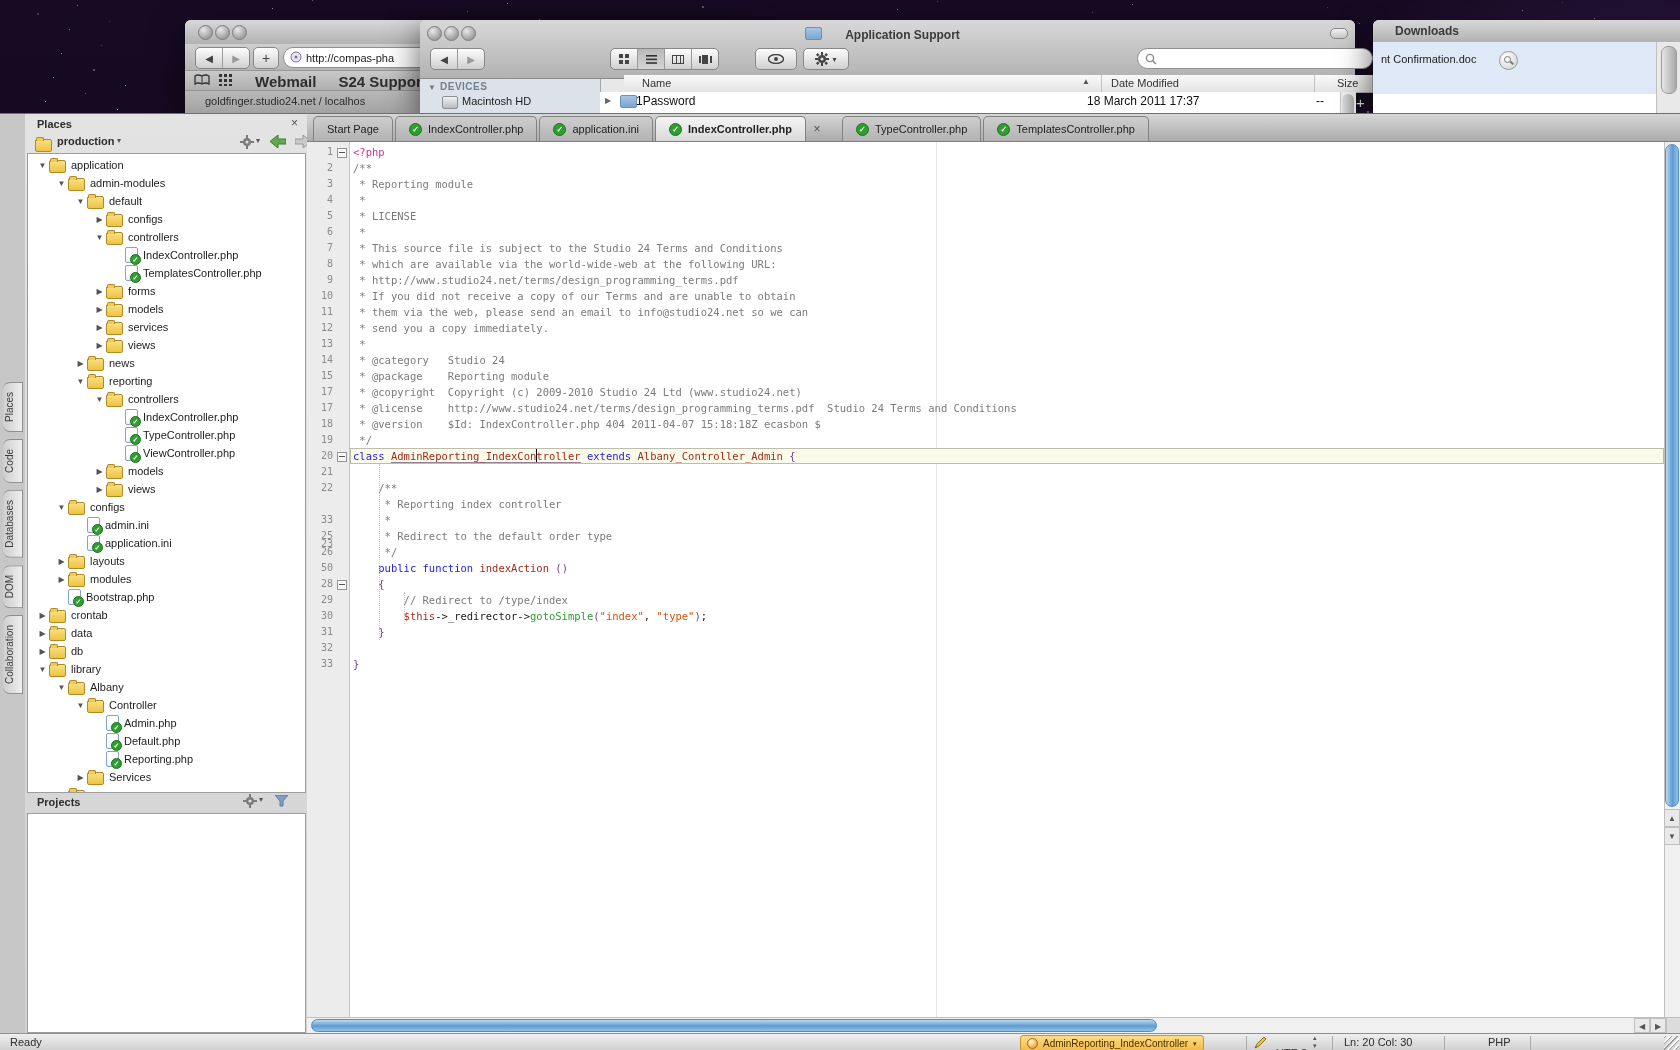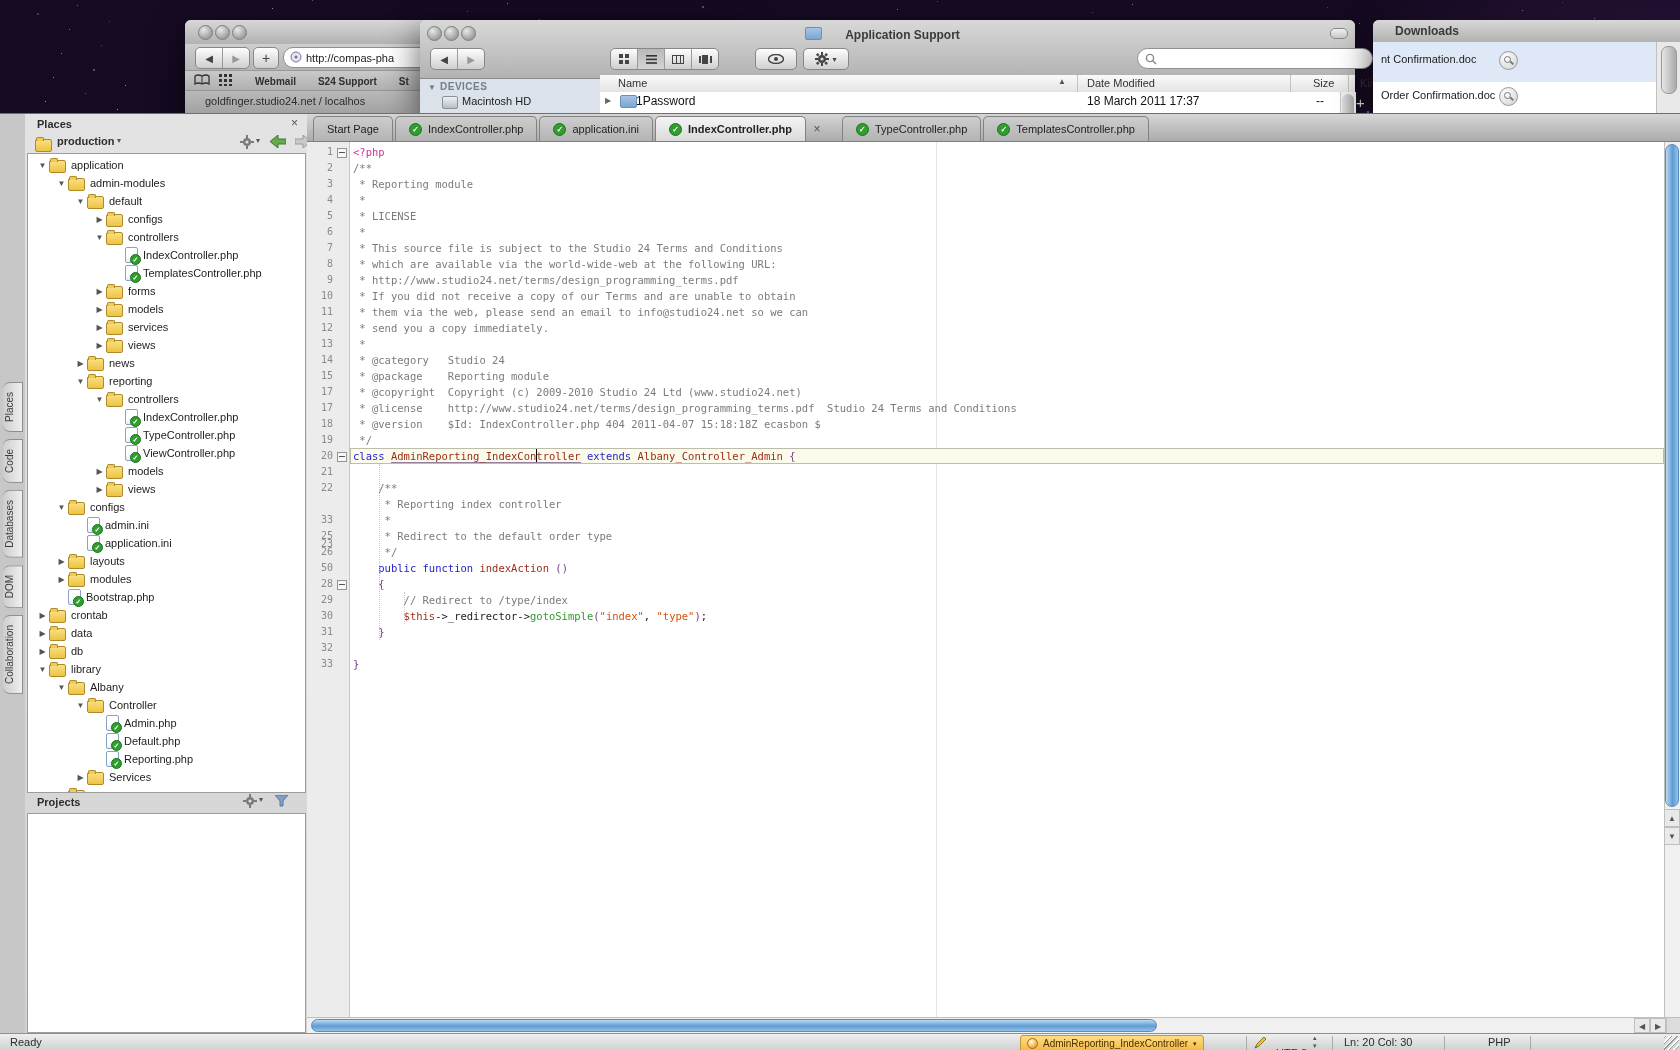--- a/index.html
+++ b/index.html
@@ -22,25 +22,25 @@
   .seg{position:absolute;height:20px;display:flex;border:1px solid #878787;border-radius:5px;
     background:linear-gradient(#fdfdfd,#cfcfcf);overflow:hidden;}
   .seg .sg{width:26px;display:flex;align-items:center;justify-content:center;border-right:1px solid #9a9a9a;color:#444;}
   .seg .sg:last-child{border-right:none;}
   .seg .sel{background:linear-gradient(#b9b9b9,#d4d4d4);}
   .pillbtn{position:absolute;height:20px;border:1px solid #878787;border-radius:5px;
     background:linear-gradient(#fdfdfd,#cfcfcf);display:flex;align-items:center;justify-content:center;color:#444;}
   
   .urlfield{position:absolute;height:19px;background:#fff;border:1px solid #8f8f8f;border-radius:10px;
     display:flex;align-items:center;font-size:11px;color:#222;padding-left:22px;overflow:hidden;}
-  .bmtext{font-size:10px;font-weight:bold;color:#2e2e2e;}
+  .bmtext{font-size:15px;font-weight:bold;color:#2e2e2e;}
   
   .fsidebar{position:absolute;background:#dbe2ea;border-right:1px solid #9fa6ad;}
   .colhead{position:absolute;background:linear-gradient(#fafafa,#e3e3e3);border-bottom:1px solid #b5b5b5;
-    font-size:11px;color:#333;}
+    font-size:11px;color:#333;margin-left:24px;}
   .finder-row{font-size:12px;color:#111;}
   
   .dlrow{position:absolute;left:0;right:0;font-size:11px;color:#222;}
   .maglens{width:17px;height:17px;border-radius:50%;border:1px solid #9a9a9a;
     background:radial-gradient(circle at 35% 30%, #fff, #cfcfcf);position:absolute;}
   .maglens:after{content:"";position:absolute;left:4px;top:4px;width:5px;height:5px;border:1.5px solid #777;border-radius:50%;}
   .maglens:before{content:"";position:absolute;left:10px;top:10px;width:4px;height:1.5px;background:#777;transform:rotate(45deg);}
   
   #ide{position:absolute;left:0;top:113px;width:1680px;height:937px;background:#bdbdbd;border-top:1px solid #6f6f6f;}
   #railL{position:absolute;left:0;top:0;width:25px;height:937px;background:#c7c7c7;border-right:1px solid #949494;}
@@ -373,26 +373,22 @@
     <div style="position:absolute;left:1px;top:2px;width:12px;height:26px;border-radius:6px;background:linear-gradient(90deg,#dcdcdc,#ababab);"></div>
   </div>
 </div>
 
 <div class="abs" style="left:1356px;top:94px;width:18px;height:18px;color:#d8d8d8;font-size:15px;">+</div>
 
 <div class="macwin" style="left:1373px;top:20px;width:307px;height:93px;border-radius:6px 0 0 0;">
   <div class="titlebar" style="height:22px;border-radius:6px 0 0 0;"></div>
   <span class="wtitle" style="position:absolute;left:22px;top:4px;">Downloads</span>
   <div id="dl-items" class="abs" style="left:0;top:22px;width:283px;height:71px;background:#fff;overflow:hidden;">
-      <div class="dlrow" style="top: 0px; height: 40px; background: rgb(223, 232, 246);">
+      <div class="dlrow" style="top: 0px; height: 52px; background: rgb(223, 232, 246);">
         <span style="position: absolute; left: 8px; top: 11px; white-space: nowrap;">nt Confirmation.doc</span>
-        <span class="maglens" style="right: 138px; top: 9px;"></span>
-      </div>
-      <div class="dlrow" style="top: 36px; height: 36px;">
-        <span style="position: absolute; left: 8px; top: 11px; white-space: nowrap;">Order Confirmation.doc</span>
         <span class="maglens" style="right: 138px; top: 9px;"></span>
       </div>
     </div>
   <div class="abs" style="left:283px;top:22px;width:24px;height:71px;background:#e9e9e9;border-left:1px solid #c0c0c0;">
     <div style="position:absolute;left:4px;top:4px;width:14px;height:46px;border-radius:7px;background:linear-gradient(90deg,#e6e6e6,#a9a9a9);border:1px solid #9a9a9a;"></div>
   </div>
 </div>
 
 <div id="ide">
   <div id="railL"></div>

